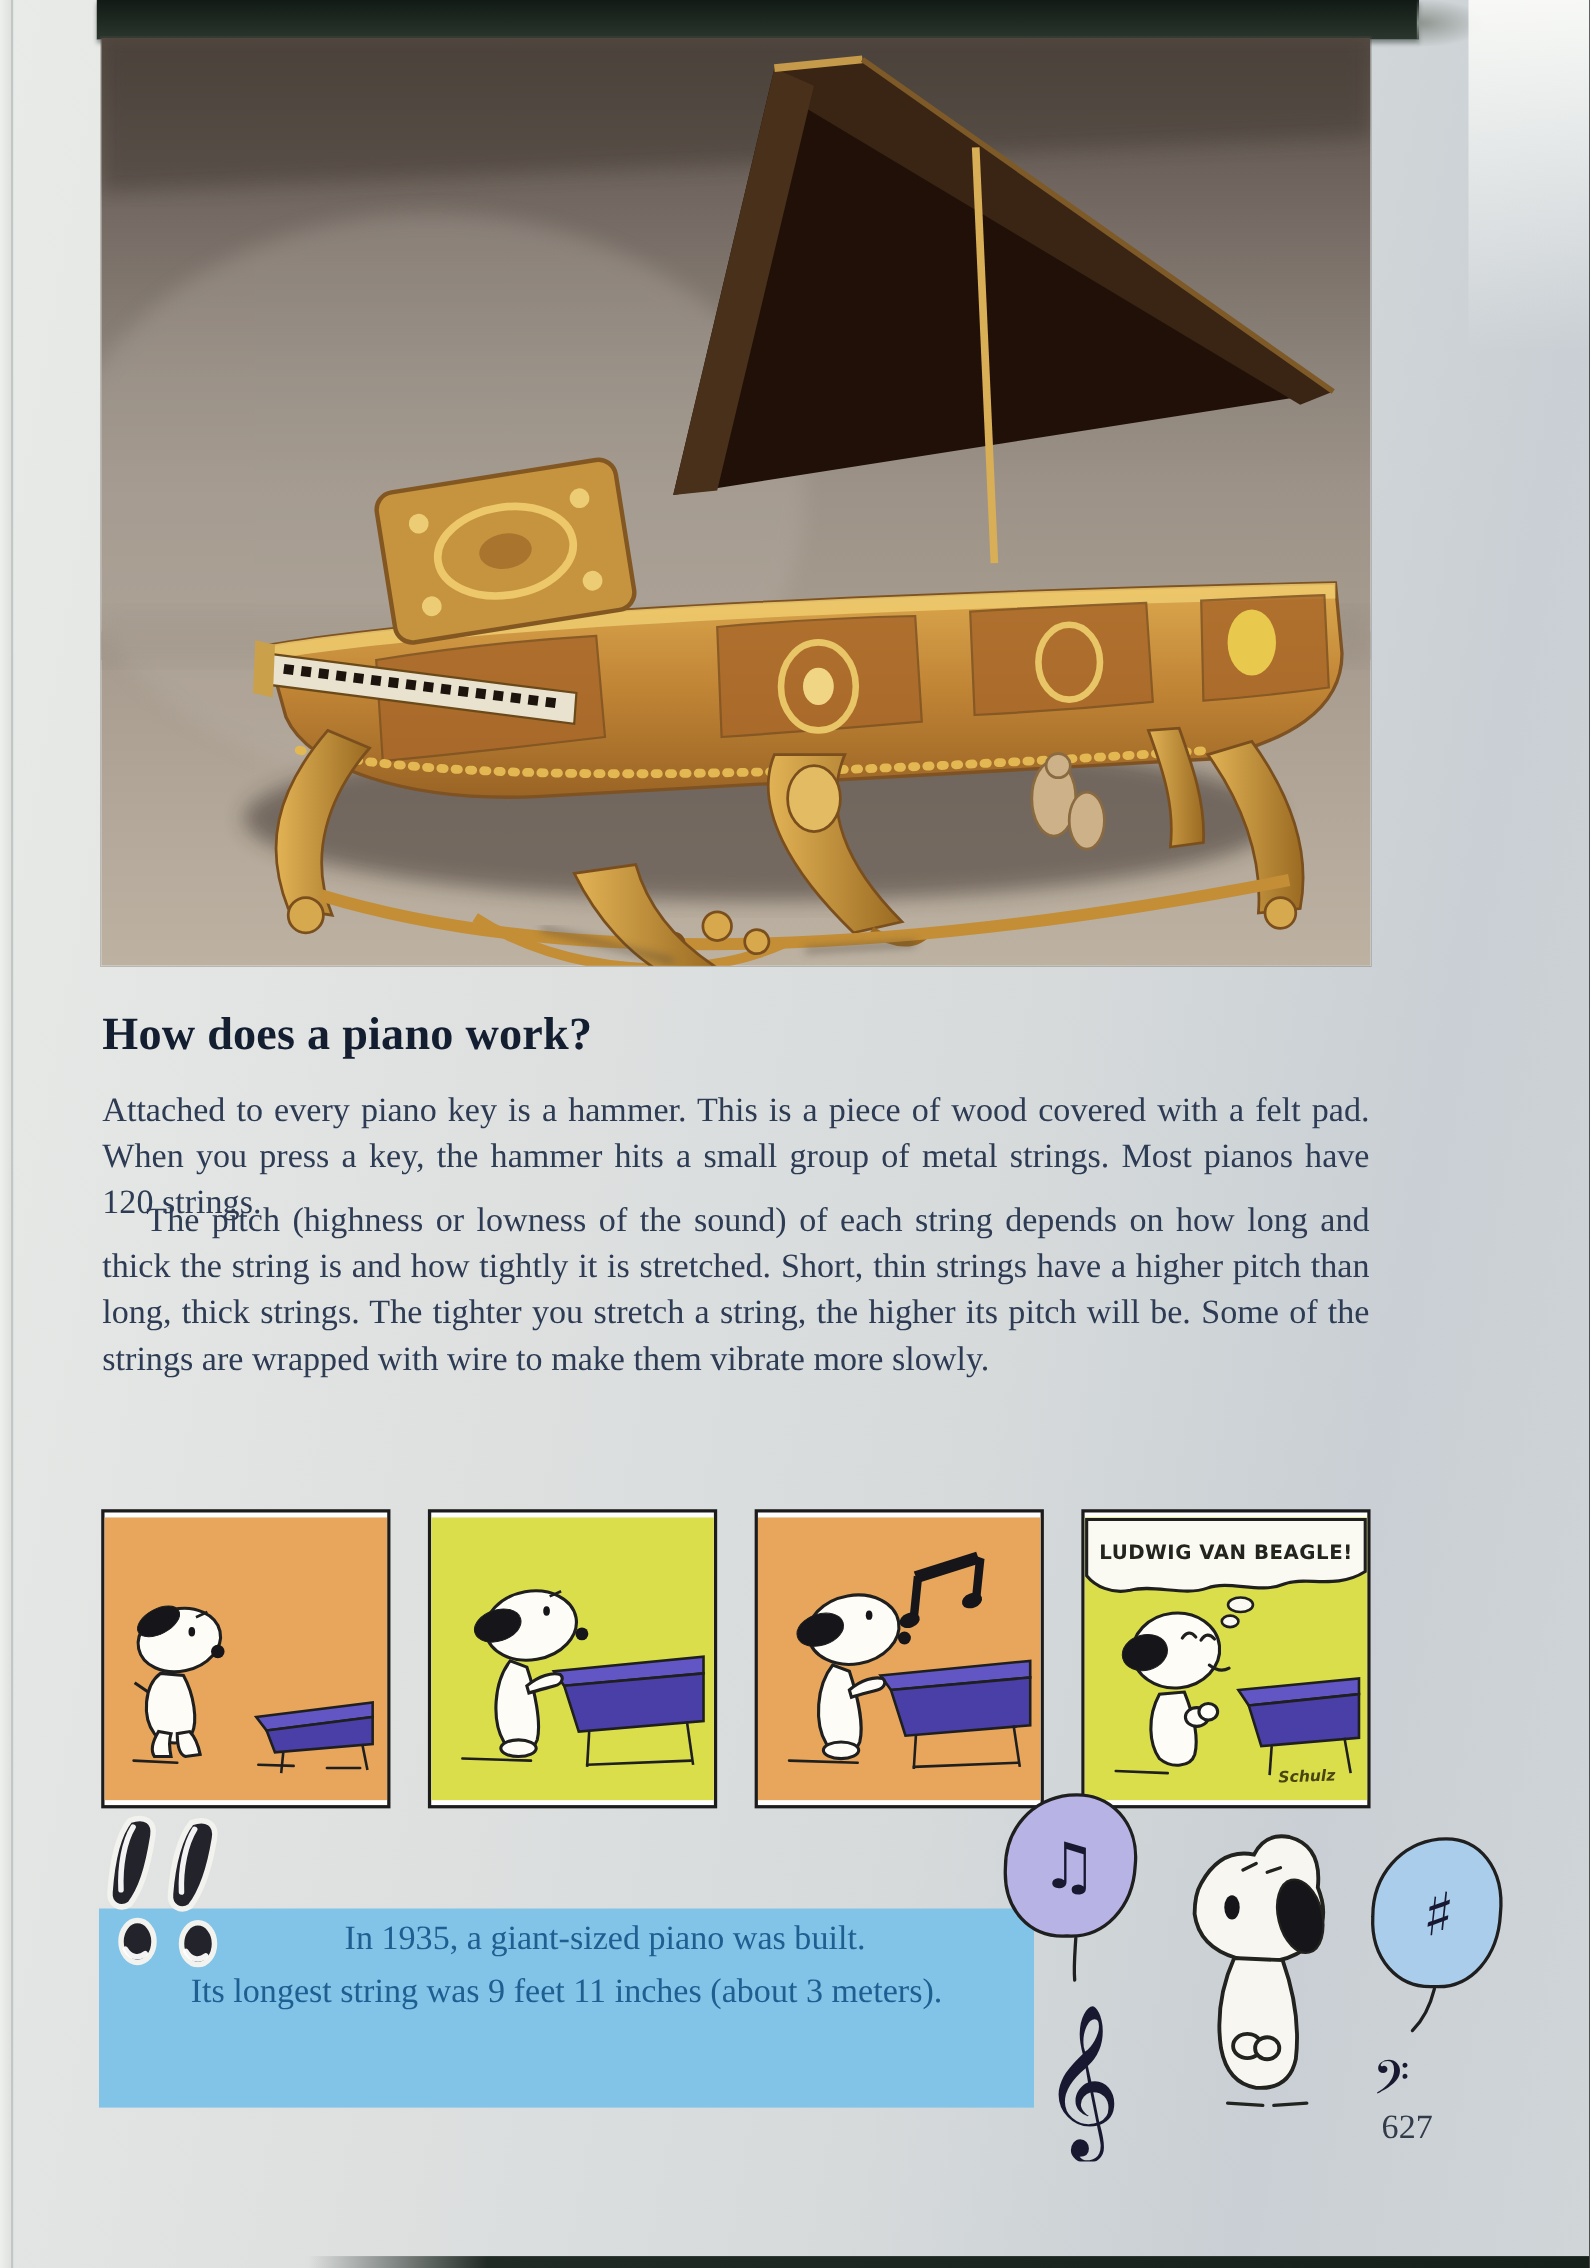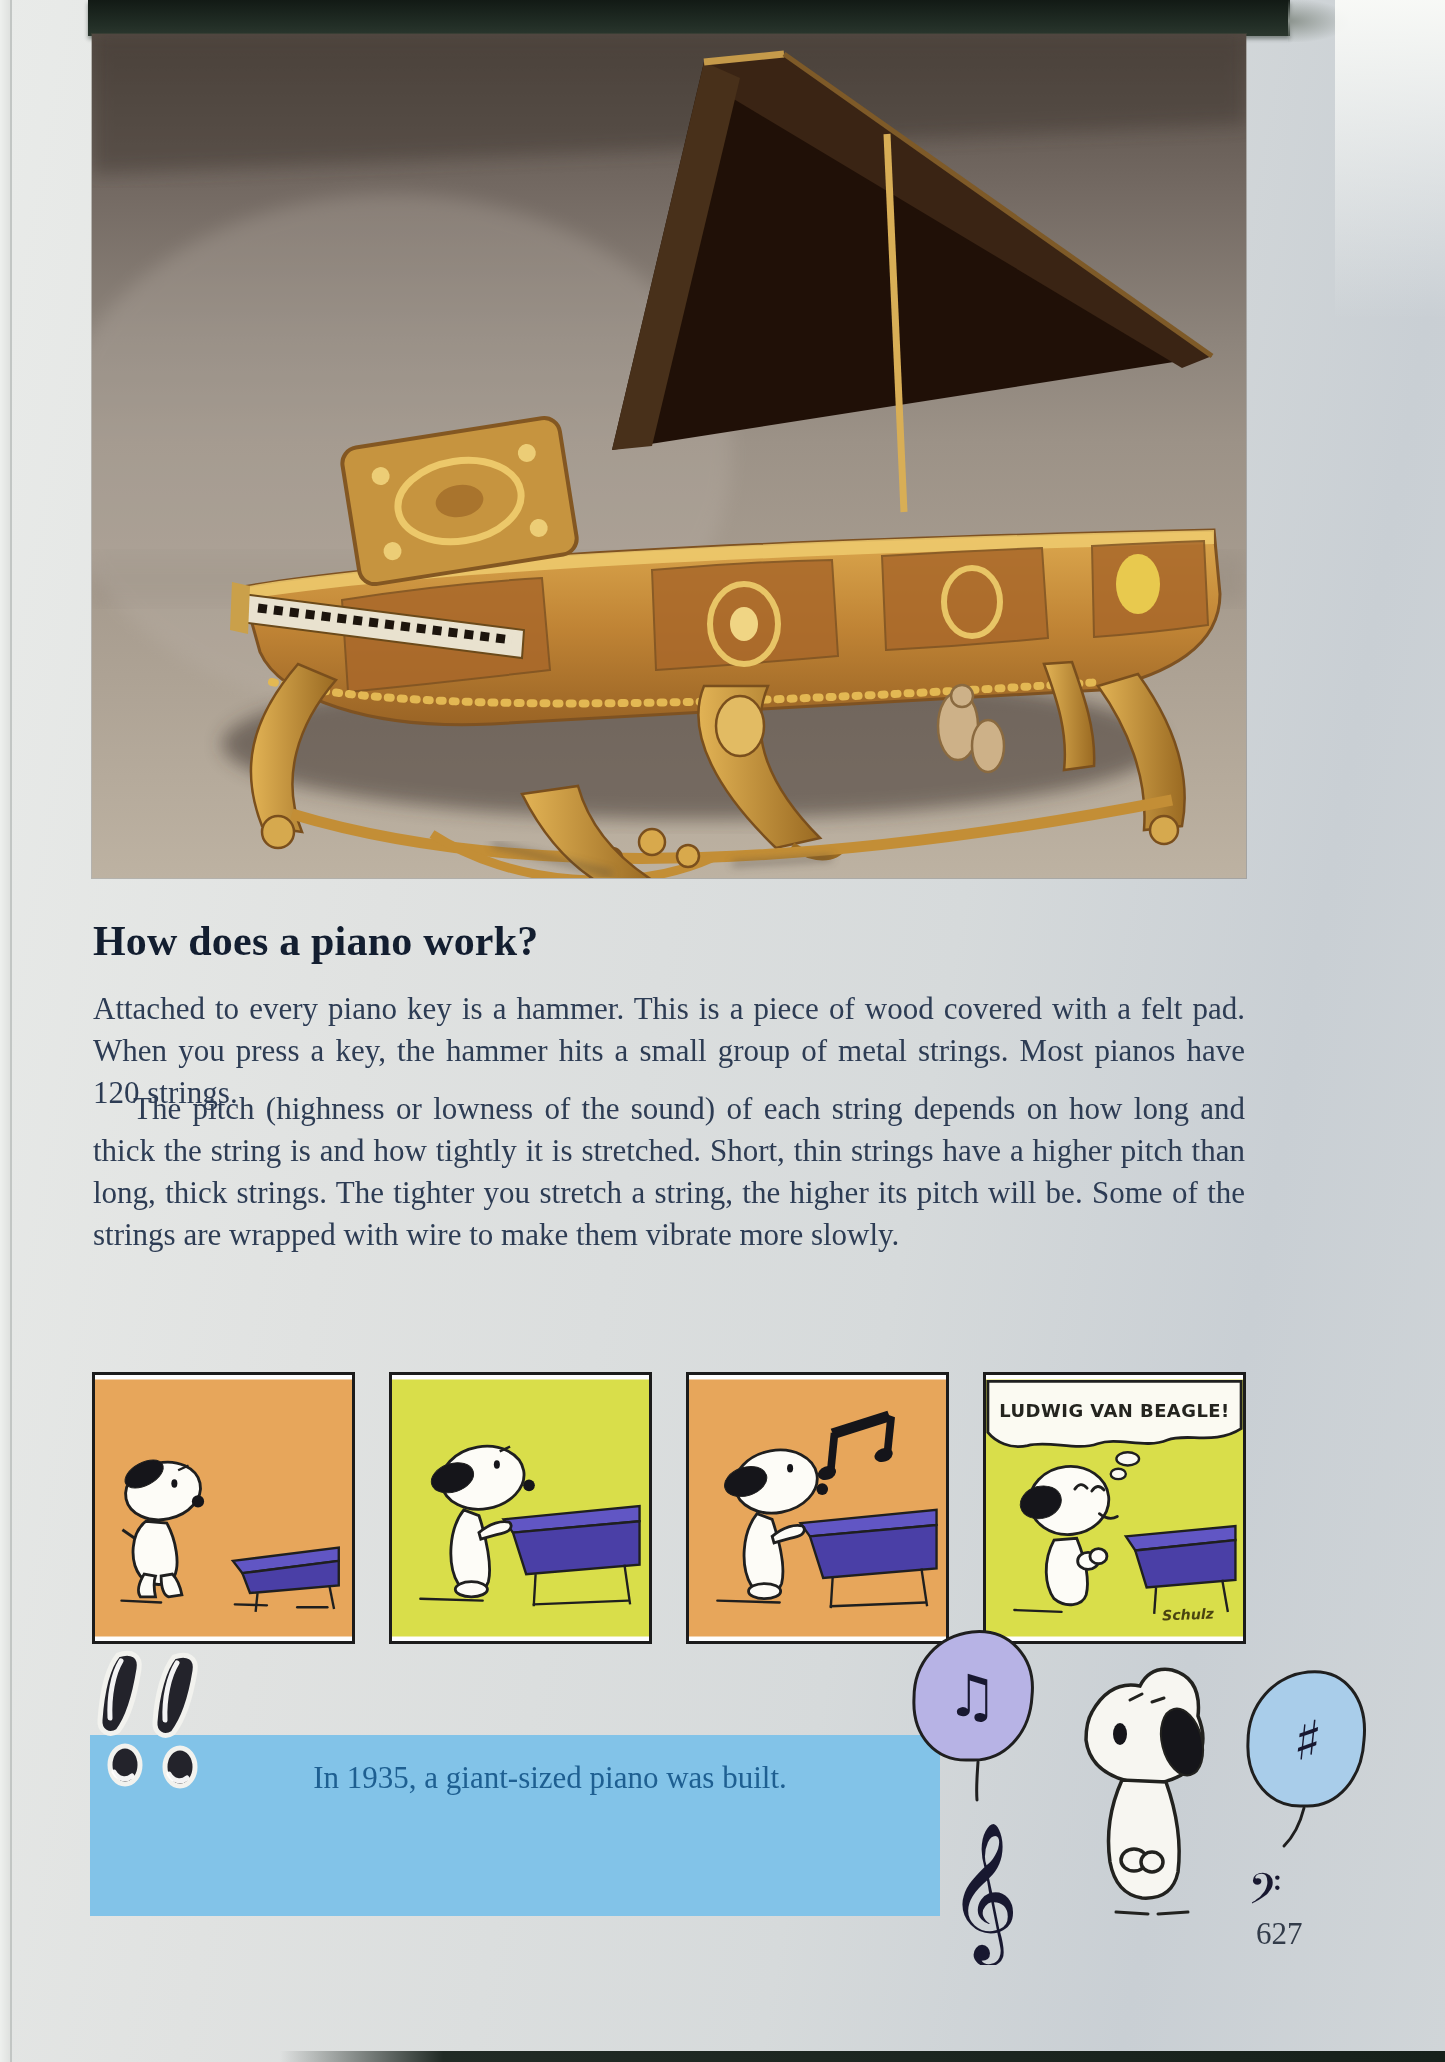--- a/index.html
+++ b/index.html
@@ -34,21 +34,21 @@
   .comic{position:absolute;left:92px;top:1372px;width:1154px;height:274px;display:flex;gap:34px;}
   .panel{width:272px;height:272px;border:3px solid #1c1c1c;box-sizing:border-box;background:#fff;}
   .panel svg{display:block;width:100%;height:100%;}
   .speech-text{font-family:"DejaVu Sans",sans-serif;font-weight:bold;font-size:19px;
     letter-spacing:.5px;fill:#24241f;}
   .sig-text{font-family:"DejaVu Sans",sans-serif;font-style:italic;font-weight:bold;
     font-size:15px;fill:#4a4410;}
   
   .fact-box{position:absolute;left:90px;top:1735px;width:850px;height:181px;
     background:#82c3e8;color:#1e5f91;text-align:center;
-    font-size:31px;line-height:48px;padding-top:19px;box-sizing:border-box;}
+    font-size:31px;line-height:48px;padding-top:3px;box-sizing:border-box;}
   .fact-box .l1{text-indent:70px;}
   
   .decor-svg{position:absolute;left:880px;top:1620px;width:560px;height:345px;}
   .bang-svg{position:absolute;left:88px;top:1648px;width:170px;height:150px;z-index:3;}
   .page-number{position:absolute;left:1256px;top:1916px;width:90px;
     font-size:31px;color:#323b49;}
   .mus{font-family:"DejaVu Sans",sans-serif;fill:#181830;}
 </style>
 </head>
 <body>
@@ -316,20 +316,21 @@
     <g stroke="#ffffff" stroke-width="5" fill="none" stroke-linecap="round" opacity=".95">
       <path d="M22,70 C21,48 25,26 33,13"></path>
       <path d="M77,72 C76,50 81,28 89,15"></path>
       <path d="M26,124 A13,16 0 0 0 44,128"></path>
       <path d="M81,126 A13,16 0 0 0 99,130"></path>
     </g>
   </svg>
 
   <div class="fact-box">
     <div class="l1">In 1935, a giant-sized piano was built.</div>
+    <div>Its longest string was 9 feet 11 inches (about 3 meters).</div>
   </div>
 
   <svg class="decor-svg" viewBox="0 0 560 345">
 
     <g>
       <path d="M92,12 C130,8 156,38 152,76 C150,114 124,142 90,140 C56,142 32,116 34,78 C34,42 58,16 92,12 Z" stroke="#1f1f1f" stroke-width="3" fill="#b7b3e5"></path>
       <path d="M98,142 C97,158 96,168 97,180" stroke="#1f1f1f" stroke-width="3" fill="none" stroke-linecap="round"></path>
       <text x="92" y="96" text-anchor="middle" font-size="58" class="mus">♫</text>
     </g>
 

